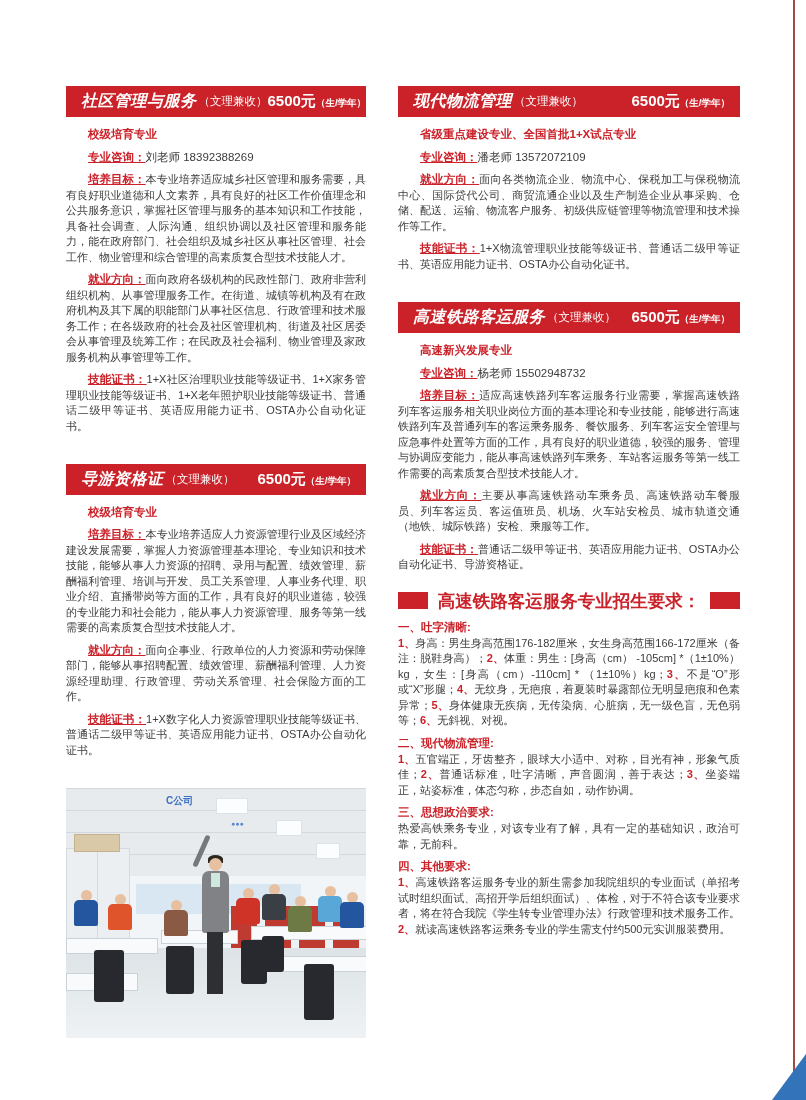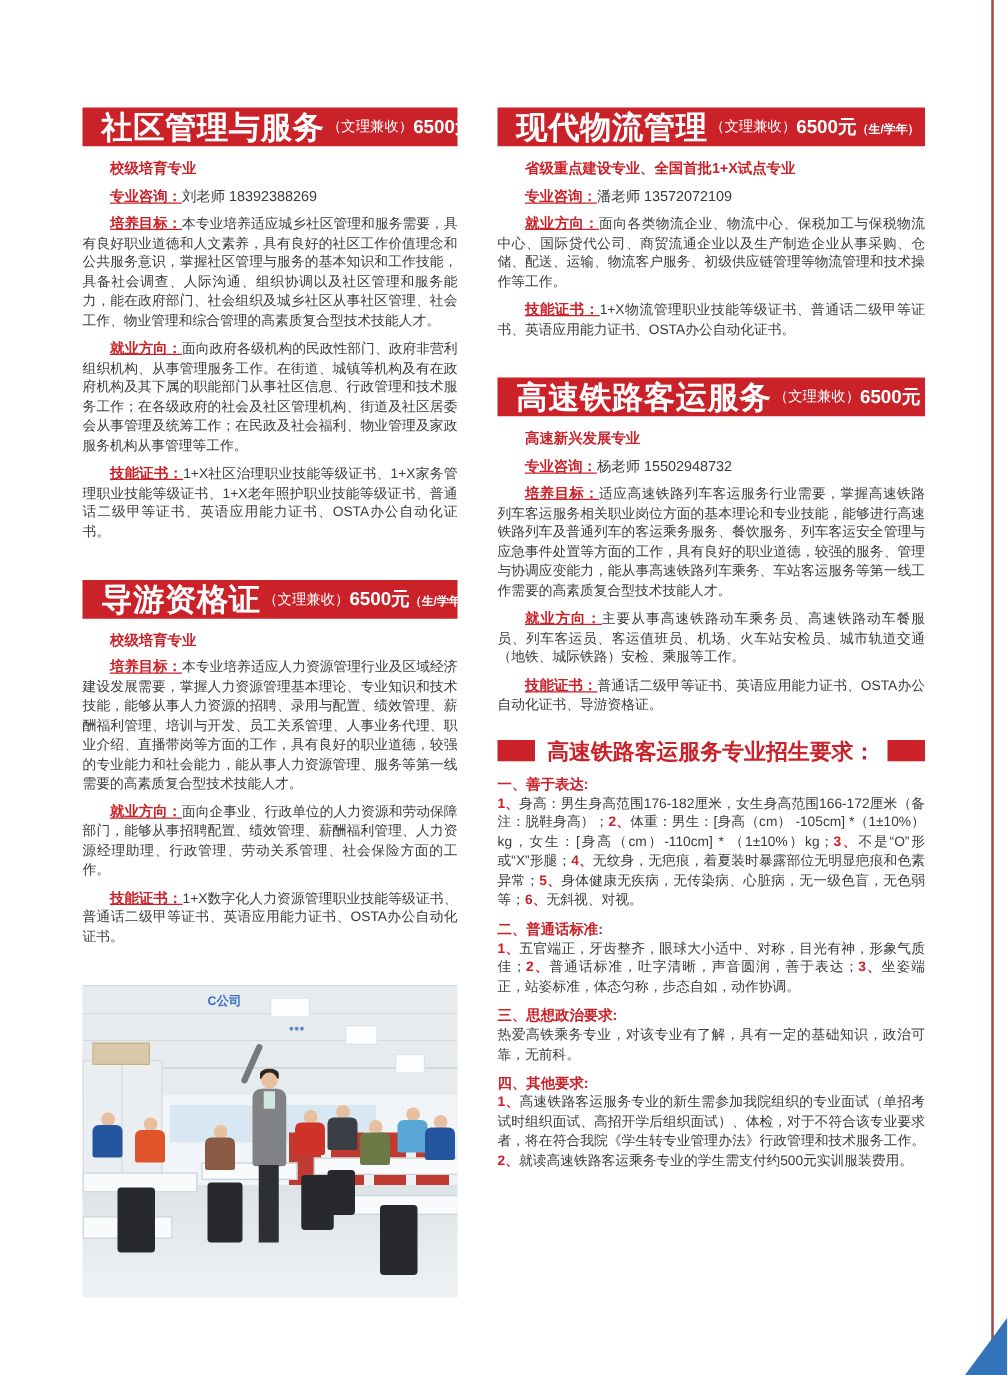--- a/index.html
+++ b/index.html
@@ -13,21 +13,21 @@
   }
   .col{position:absolute;top:86px;}
   .col-left{left:66px;width:300px;}
   .col-right{left:398px;width:342px;}
 
   .sec{margin:0 0 30px 0;}
   .sec-header{
     display:flex;align-items:center;background:var(--red);color:#fff;
     height:31px;padding:0 10px 0 15px;box-sizing:border-box;
   }
-  .sec-title{font-size:25px;font-weight:bold;letter-spacing:.5px;white-space:nowrap;}
+  .sec-title{font-size:16px;font-weight:bold;letter-spacing:.5px;white-space:nowrap;font-style:italic;}
   .sec-sub{font-size:11.5px;margin-left:2px;white-space:nowrap;}
   .sec-price{margin-left:auto;font-size:15px;font-weight:bold;white-space:nowrap;}
   .sec-price-unit{font-size:9.5px;font-weight:bold;}
 
   .badge{color:var(--red);font-weight:bold;font-size:11.5px;margin:10px 0 0 22px;}
   .consult{font-size:11.5px;margin:8px 0 0 22px;}
   .lab{color:var(--red);font-weight:bold;text-decoration:underline;}
 
   .para{
     font-size:11px;line-height:15.5px;text-align:justify;text-indent:2em;
@@ -208,24 +208,24 @@
       <p class="para"><span class="lab">技能证书：</span><span>普通话二级甲等证书、英语应用能力证书、OSTA办公自动化证书、导游资格证。</span></p>
     </div>
 
     <div>
       <div class="req-title-row">
         <span class="req-block"></span>
         <span class="req-title">高速铁路客运服务专业招生要求：</span>
         <span class="req-block"></span>
       </div>
 
-      <div class="req-heading">一、善于表达:</div>
+      <div class="req-heading">一、吐字清晰:</div>
       <p class="req-para"><span class="rnum">1、</span><span>身高：男生身高范围176-182厘米，女生身高范围166-172厘米（备注：脱鞋身高）；</span><span class="rnum">2、</span><span>体重：男生：[身高（cm） -105cm] *（1±10%）kg，女生：[身高（cm）-110cm] * （1±10%）kg；</span><span class="rnum">3、</span><span>不是“O”形或“X”形腿；</span><span class="rnum">4、</span><span>无纹身，无疤痕，着夏装时暴露部位无明显疤痕和色素异常；</span><span class="rnum">5、</span><span>身体健康无疾病，无传染病、心脏病，无一级色盲，无色弱等；</span><span class="rnum">6、</span><span>无斜视、对视。</span></p>
 
-      <div class="req-heading">二、普通话标准:</div>
+      <div class="req-heading">二、现代物流管理:</div>
       <p class="req-para"><span class="rnum">1、</span><span>五官端正，牙齿整齐，眼球大小适中、对称，目光有神，形象气质佳；</span><span class="rnum">2、</span><span>普通话标准，吐字清晰，声音圆润，善于表达；</span><span class="rnum">3、</span><span>坐姿端正，站姿标准，体态匀称，步态自如，动作协调。</span></p>
 
       <div class="req-heading">三、思想政治要求:</div>
       <p class="req-para"><span>热爱高铁乘务专业，对该专业有了解，具有一定的基础知识，政治可靠，无前科。</span></p>
 
       <div class="req-heading">四、其他要求:</div>
       <p class="req-para"><span class="rnum">1、</span><span>高速铁路客运服务专业的新生需参加我院组织的专业面试（单招考试时组织面试、高招开学后组织面试）、体检，对于不符合该专业要求者，将在符合我院《学生转专业管理办法》行政管理和技术服务工作。</span><span class="rnum">2、</span><span>就读高速铁路客运乘务专业的学生需支付约500元实训服装费用。</span></p>
     </div>
   </div>
 

